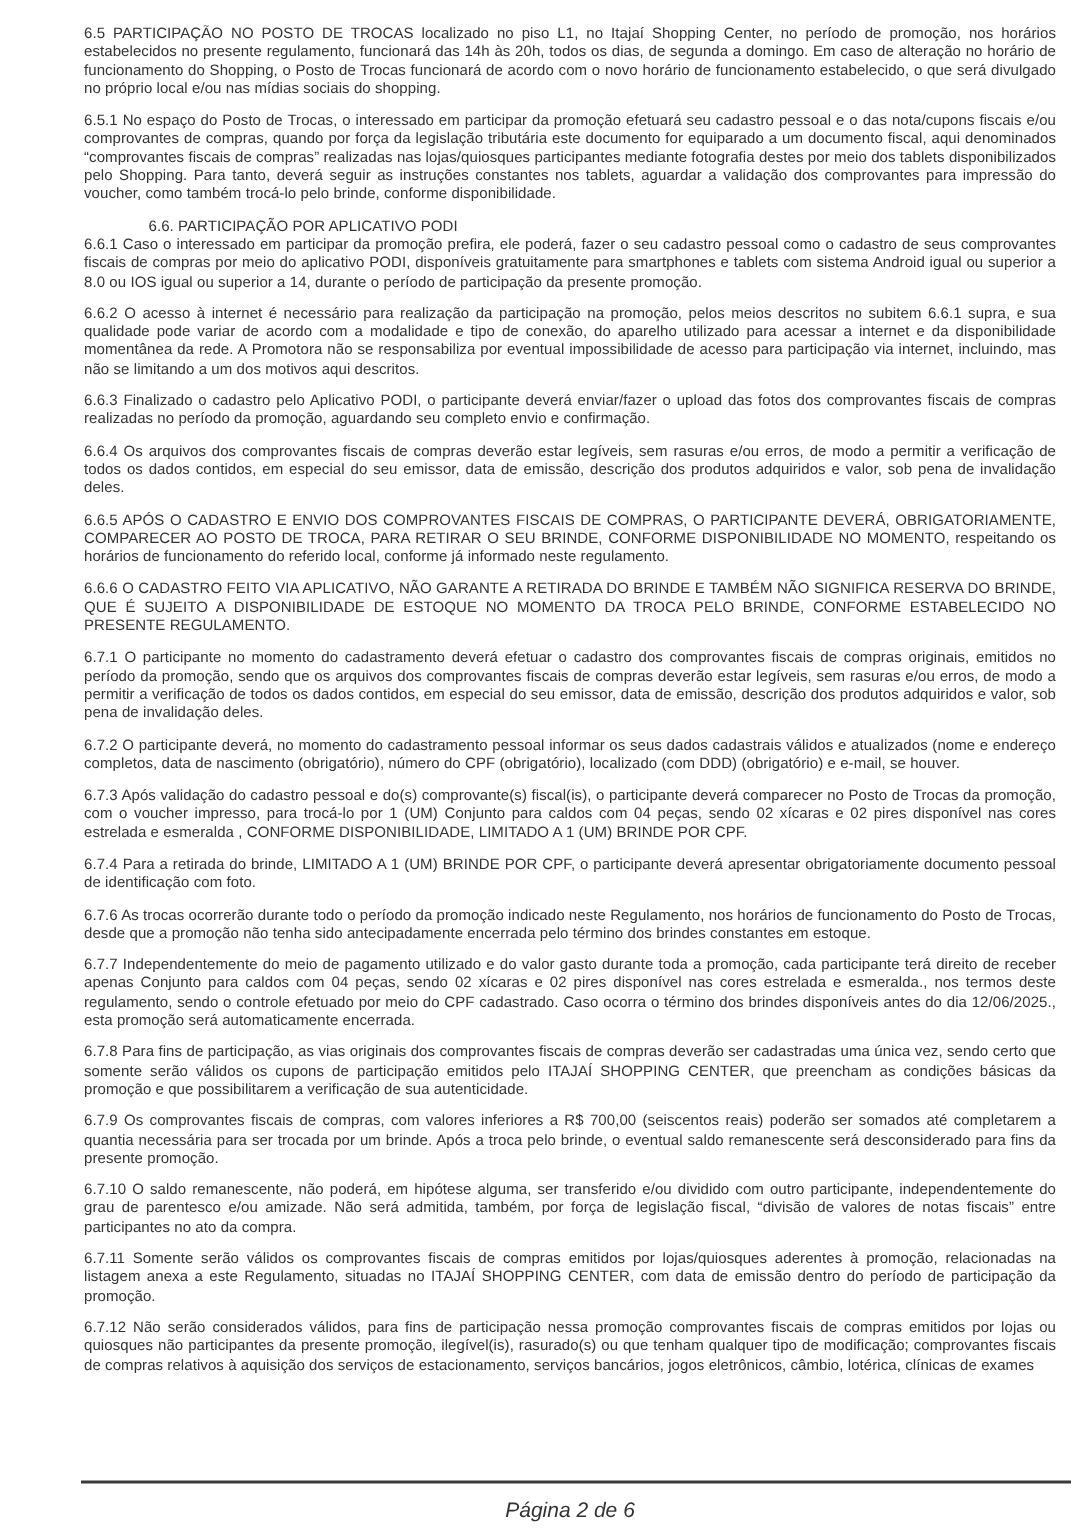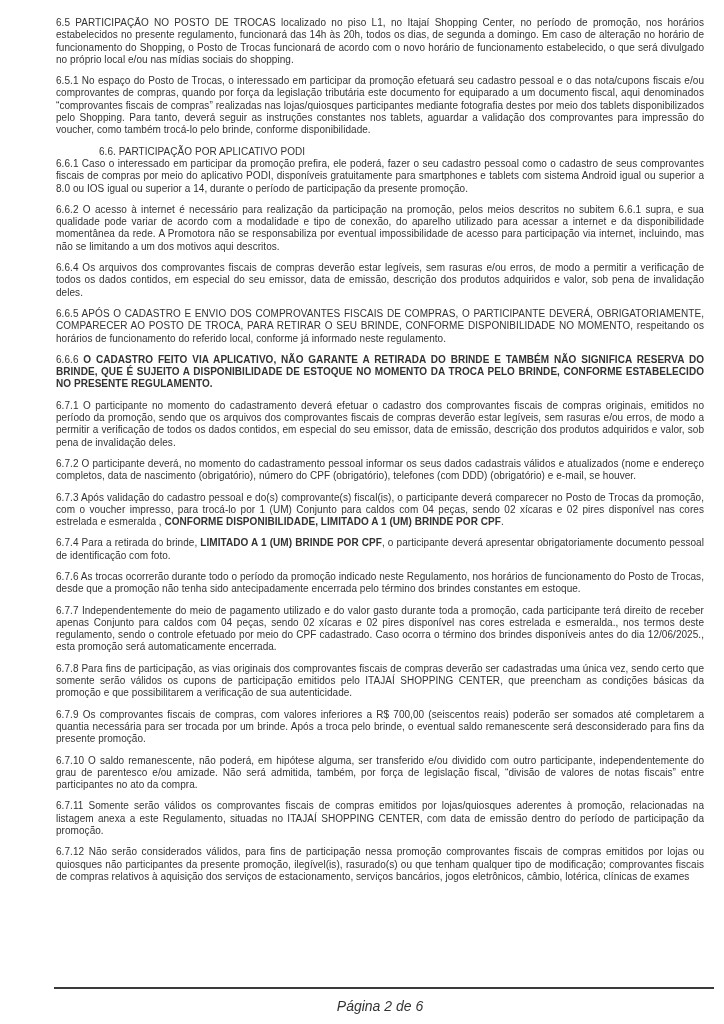--- a/index.html
+++ b/index.html
@@ -20,21 +20,21 @@
     top: 17px;
     bottom: 38px;
     overflow: hidden;
     text-align: justify;
     font-size: 10px;
     line-height: 12.3px;
     letter-spacing: 0.05px;
   }
   .para { margin: 0 0 9px 0; }
   .para.no-gap { margin-bottom: 0; padding-left: 43px; }
-  .para b { font-weight: bold; }
+  .para b { font-weight: normal; }
   .footer-line {
     position: absolute;
     left: 36px;
     right: 28px;
     top: 987px;
     height: 0;
     border-top: 2px solid #3a3a3a;
   }
   .page-number {
     position: absolute;
@@ -50,25 +50,26 @@
 </head>
 <body>
 
 <div class="page">
   <div class="content">
       <p class="para"><span>6.5 PARTICIPAÇÃO NO POSTO DE TROCAS localizado no piso L1, no Itajaí Shopping Center,  no período de promoção, nos horários estabelecidos no presente regulamento, funcionará das 14h às 20h, todos os dias, de segunda a domingo. Em caso de alteração no horário de funcionamento do Shopping, o Posto de Trocas funcionará de acordo com o novo horário de funcionamento estabelecido, o que será divulgado no próprio local e/ou nas mídias sociais do shopping.</span></p>
       <p class="para"><span>6.5.1 No espaço do Posto de Trocas, o interessado em participar da promoção efetuará seu cadastro pessoal e o das nota/cupons fiscais e/ou comprovantes de compras, quando por força da legislação tributária este documento for equiparado a um documento fiscal, aqui denominados “comprovantes fiscais de compras” realizadas nas lojas/quiosques participantes mediante fotografia destes por meio dos tablets disponibilizados pelo Shopping. Para tanto, deverá seguir as instruções constantes nos tablets, aguardar a validação dos comprovantes para impressão do voucher, como também trocá-lo pelo brinde, conforme disponibilidade.</span></p>
       <p class="para no-gap"><span>6.6. PARTICIPAÇÃO POR APLICATIVO PODI</span></p>
       <p class="para"><span>6.6.1 Caso o interessado em participar da promoção prefira, ele poderá, fazer o seu cadastro pessoal como o cadastro de seus comprovantes fiscais de compras por meio do aplicativo PODI, disponíveis gratuitamente para smartphones e tablets com sistema Android igual ou superior a 8.0 ou IOS igual ou superior a 14, durante o período de participação da presente promoção.</span></p>
       <p class="para"><span>6.6.2 O acesso à internet é necessário para realização da participação na promoção, pelos meios descritos no subitem 6.6.1 supra, e sua qualidade pode variar de acordo com a modalidade e tipo de conexão, do aparelho utilizado para acessar a internet e da disponibilidade momentânea da rede. A Promotora não se responsabiliza por eventual impossibilidade de acesso para participação via internet, incluindo, mas não se limitando a um dos motivos aqui descritos.</span></p>
+      <p class="para"><span>6.6.3 Finalizado o cadastro pelo Aplicativo PODI, o participante deverá enviar/fazer o upload das fotos dos comprovantes fiscais de compras realizadas no período da promoção, aguardando seu completo envio e confirmação.</span></p>
       <p class="para"><span>6.6.4 Os arquivos dos comprovantes fiscais de compras deverão estar legíveis, sem rasuras e/ou erros, de modo a permitir a verificação de todos os dados contidos, em especial do seu emissor, data de emissão, descrição dos produtos adquiridos e valor, sob pena de invalidação deles.</span></p>
       <p class="para"><span>6.6.5 APÓS O CADASTRO E ENVIO DOS COMPROVANTES FISCAIS DE COMPRAS, O PARTICIPANTE DEVERÁ, OBRIGATORIAMENTE, COMPARECER AO POSTO DE TROCA, PARA RETIRAR O SEU BRINDE, CONFORME DISPONIBILIDADE NO MOMENTO, respeitando os horários de funcionamento do referido local, conforme já informado neste regulamento.</span></p>
       <p class="para"><span>6.6.6 </span><b>O CADASTRO FEITO VIA APLICATIVO, NÃO GARANTE A RETIRADA DO BRINDE E TAMBÉM NÃO SIGNIFICA RESERVA DO BRINDE, QUE É SUJEITO A DISPONIBILIDADE DE ESTOQUE NO MOMENTO DA TROCA PELO BRINDE, CONFORME ESTABELECIDO NO PRESENTE REGULAMENTO.</b></p>
       <p class="para"><span>6.7.1 O participante no momento do cadastramento deverá efetuar o cadastro dos comprovantes fiscais de compras originais, emitidos no período da promoção, sendo que os arquivos dos comprovantes fiscais de compras deverão estar legíveis, sem rasuras e/ou erros, de modo a permitir a verificação de todos os dados contidos, em especial do seu emissor, data de emissão, descrição dos produtos adquiridos e valor, sob pena de invalidação deles.</span></p>
-      <p class="para"><span>6.7.2 O participante deverá, no momento do cadastramento pessoal informar os seus dados cadastrais válidos e atualizados (nome e endereço completos, data de nascimento (obrigatório), número do CPF (obrigatório), telefones (com DDD) (obrigatório) e e-mail, se houver.</span></p>
+      <p class="para"><span>6.7.2 O participante deverá, no momento do cadastramento pessoal informar os seus dados cadastrais válidos e atualizados (nome e endereço completos, data de nascimento (obrigatório), número do CPF (obrigatório), localizado (com DDD) (obrigatório) e e-mail, se houver.</span></p>
       <p class="para"><span>6.7.3 Após validação do cadastro pessoal e do(s) comprovante(s) fiscal(is), o participante deverá comparecer no Posto de Trocas da promoção, com o voucher impresso, para trocá-lo por 1 (UM) Conjunto para caldos com 04 peças, sendo 02 xícaras e 02 pires disponível nas cores estrelada e esmeralda , </span><b>CONFORME DISPONIBILIDADE, LIMITADO A 1 (UM) BRINDE POR CPF</b><span>.</span></p>
       <p class="para"><span>6.7.4 Para a retirada do brinde, </span><b>LIMITADO A 1 (UM) BRINDE POR CPF</b><span>, o participante deverá apresentar obrigatoriamente documento pessoal de identificação com foto.</span></p>
       <p class="para"><span>6.7.6 As trocas ocorrerão durante todo o período da promoção indicado neste Regulamento, nos horários de funcionamento do Posto de Trocas, desde que a promoção não tenha sido antecipadamente encerrada pelo término dos brindes constantes em estoque.</span></p>
       <p class="para"><span>6.7.7 Independentemente do meio de pagamento utilizado e do valor gasto durante toda a promoção, cada participante terá direito de receber apenas Conjunto para caldos com 04 peças, sendo 02 xícaras e 02 pires disponível nas cores estrelada e esmeralda., nos termos deste regulamento, sendo o controle efetuado por meio do CPF cadastrado. Caso ocorra o término dos brindes disponíveis antes do dia 12/06/2025., esta promoção será automaticamente encerrada.</span></p>
       <p class="para"><span>6.7.8 Para fins de participação, as vias originais dos comprovantes fiscais de compras deverão ser cadastradas uma única vez, sendo certo que somente serão válidos os cupons de participação emitidos pelo ITAJAÍ SHOPPING CENTER, que preencham as condições básicas da promoção e que possibilitarem a verificação de sua autenticidade.</span></p>
       <p class="para"><span>6.7.9 Os comprovantes fiscais de compras, com valores inferiores a R$ 700,00 (seiscentos reais) poderão ser somados até completarem a quantia necessária para ser trocada por um brinde. Após a troca pelo brinde, o eventual saldo remanescente será desconsiderado para fins da presente promoção.</span></p>
       <p class="para"><span>6.7.10 O saldo remanescente, não poderá, em hipótese alguma, ser transferido e/ou dividido com outro participante, independentemente do grau de parentesco e/ou amizade. Não será admitida, também, por força de legislação fiscal, “divisão de valores de notas fiscais” entre participantes no ato da compra.</span></p>
       <p class="para"><span>6.7.11 Somente serão válidos os comprovantes fiscais de compras emitidos por lojas/quiosques aderentes à promoção, relacionadas na listagem anexa a este Regulamento, situadas no ITAJAÍ SHOPPING CENTER, com data de emissão dentro do período de participação da promoção.</span></p>
       <p class="para"><span>6.7.12 Não serão considerados válidos, para fins de participação nessa promoção comprovantes fiscais de compras emitidos por lojas ou quiosques não participantes da presente promoção, ilegível(is), rasurado(s) ou que tenham qualquer tipo de modificação; comprovantes fiscais de compras relativos à aquisição dos serviços de estacionamento, serviços bancários, jogos eletrônicos, câmbio, lotérica, clínicas de exames</span></p>
     </div>

